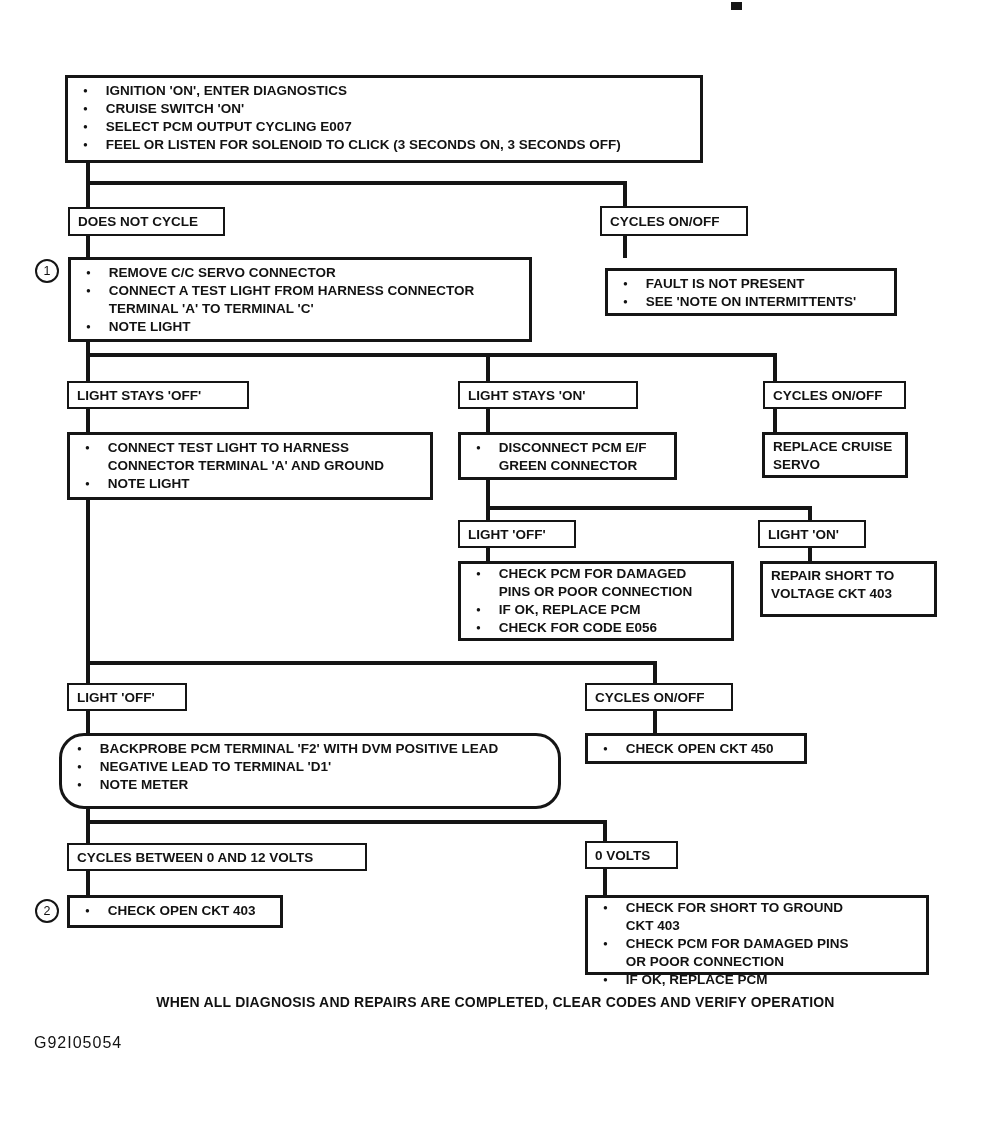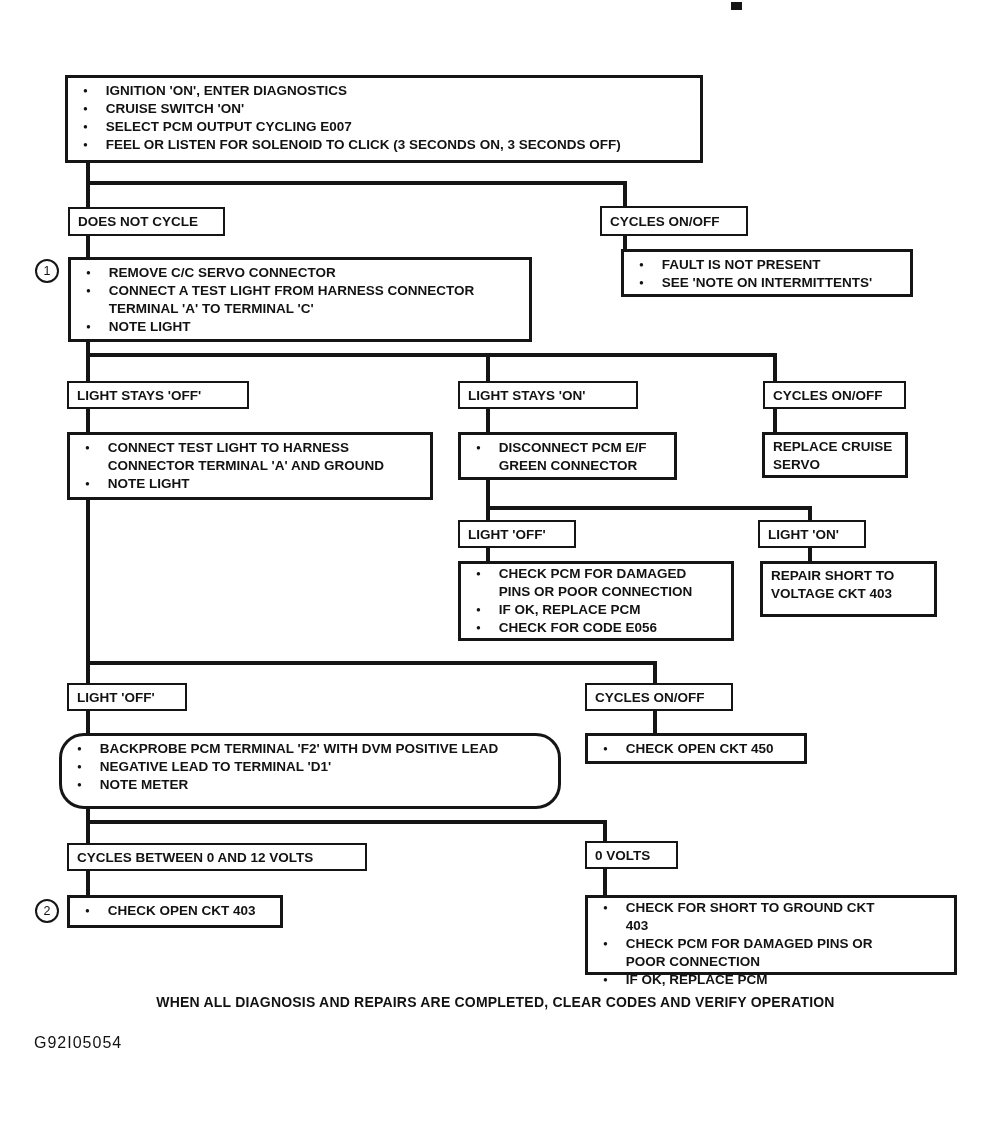--- a/index.html
+++ b/index.html
@@ -89,21 +89,21 @@
   <div class="node label-node" style="left:600px; top:206px; width:148px; height:30px;">CYCLES ON/OFF</div>
 
   <div class="callout" style="left:35px; top:259px;">1</div>
 
   <div class="node list-node" style="left:68px; top:257px; width:464px; height:85px;">
     <div class="li">REMOVE C/C SERVO CONNECTOR</div>
     <div class="li">CONNECT A TEST LIGHT FROM HARNESS CONNECTOR TERMINAL 'A' TO TERMINAL 'C'</div>
     <div class="li">NOTE LIGHT</div>
   </div>
 
-  <div class="node list-node" style="left:605px; top:249px; width:292px; height:48px;margin-left:16px;">
+  <div class="node list-node" style="left:605px; top:268px; width:292px; height:48px;">
     <div class="li">FAULT IS NOT PRESENT</div>
     <div class="li">SEE 'NOTE ON INTERMITTENTS'</div>
   </div>
 
   <div class="node label-node" style="left:67px; top:381px; width:182px; height:28px;">LIGHT STAYS 'OFF'</div>
 
   <div class="node label-node" style="left:458px; top:381px; width:180px; height:28px;">LIGHT STAYS 'ON'</div>
 
   <div class="node label-node" style="left:763px; top:381px; width:143px; height:28px;">CYCLES ON/OFF</div>
 
@@ -147,21 +147,21 @@
   <div class="node label-node" style="left:67px; top:843px; width:300px; height:28px;">CYCLES BETWEEN 0 AND 12 VOLTS</div>
 
   <div class="node label-node" style="left:585px; top:841px; width:93px; height:28px;">0 VOLTS</div>
 
   <div class="callout" style="left:35px; top:899px;">2</div>
 
   <div class="node list-node" style="left:67px; top:895px; width:216px; height:33px;">
     <div class="li">CHECK OPEN CKT 403</div>
   </div>
 
-  <div class="node list-node" style="left:585px; top:895px; width:372px; height:80px; padding:1px 55px 1px 0;">
+  <div class="node list-node" style="left:585px; top:895px; width:344px; height:80px; padding:1px 55px 1px 0;">
     <div class="li">CHECK FOR SHORT TO GROUND CKT 403</div>
     <div class="li">CHECK PCM FOR DAMAGED PINS OR POOR CONNECTION</div>
     <div class="li">IF OK, REPLACE PCM</div>
   </div>
 
   <div class="footer">WHEN ALL DIAGNOSIS AND REPAIRS ARE COMPLETED, CLEAR CODES AND VERIFY OPERATION</div>
 
   <div class="figure-id">G92I05054</div>
 
 </div>

